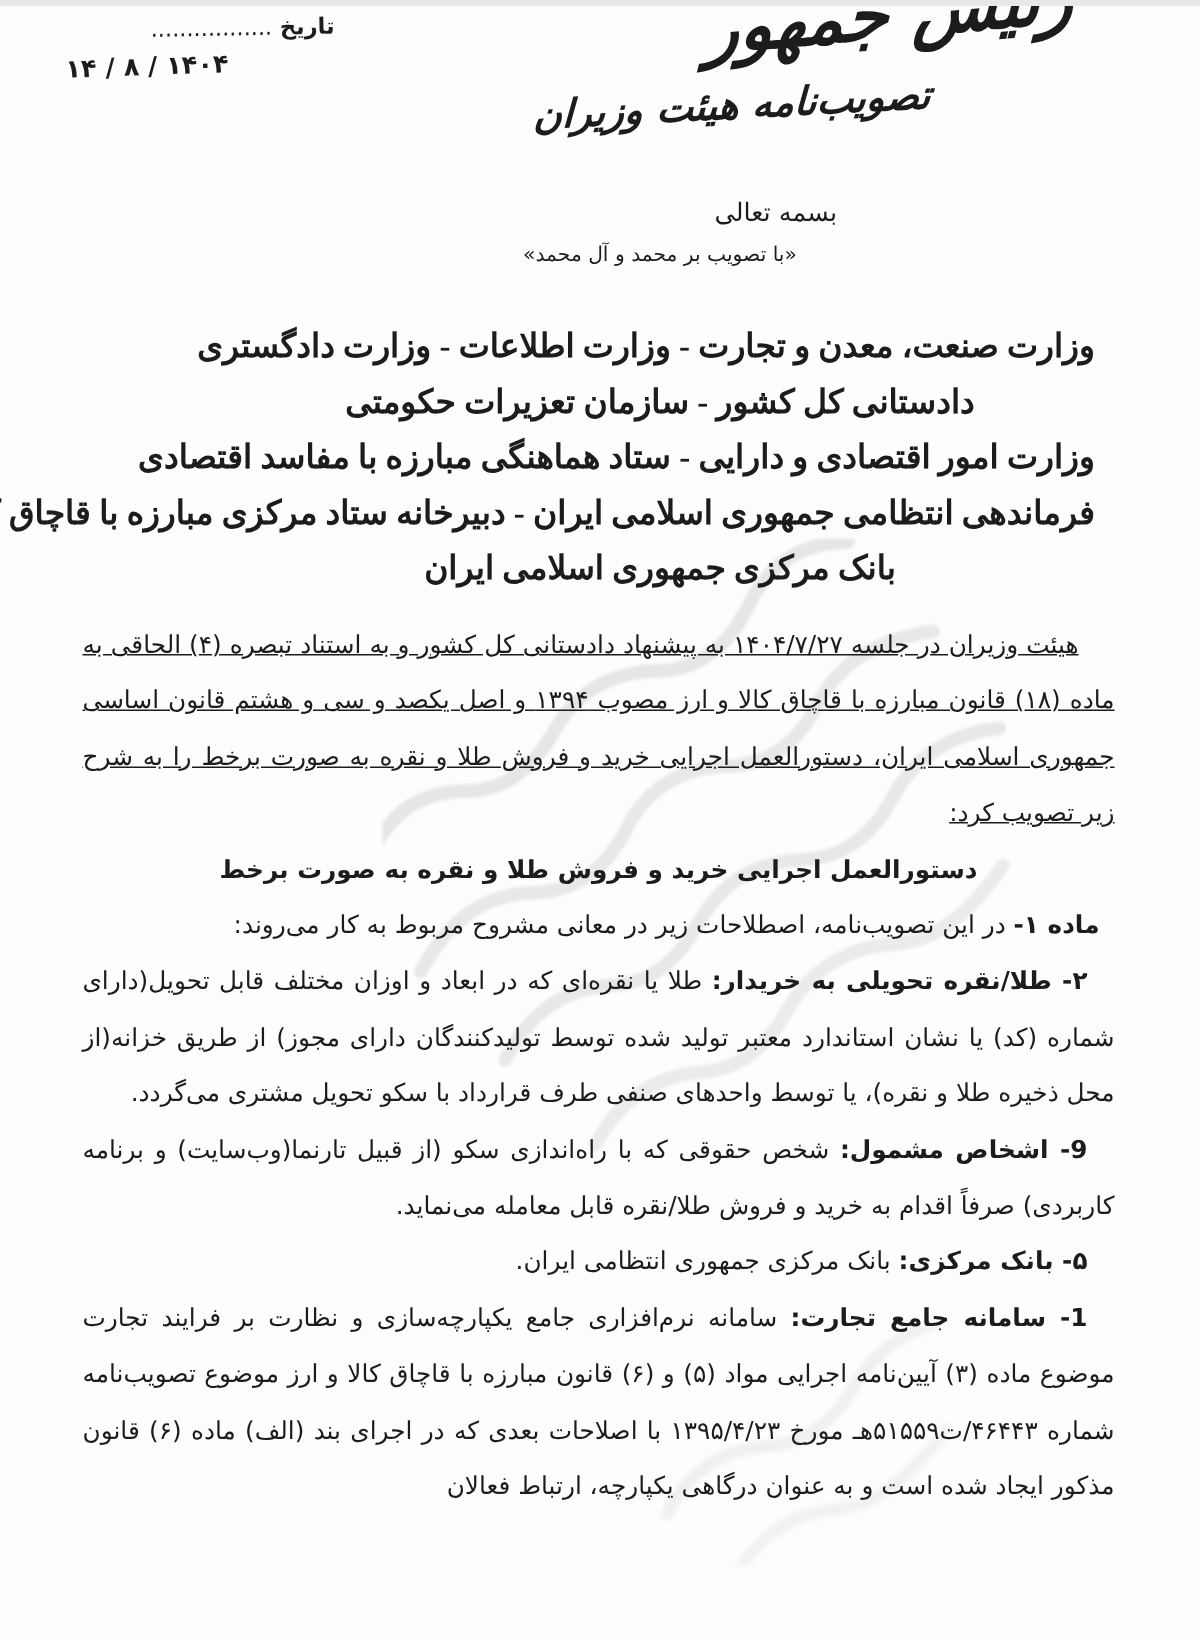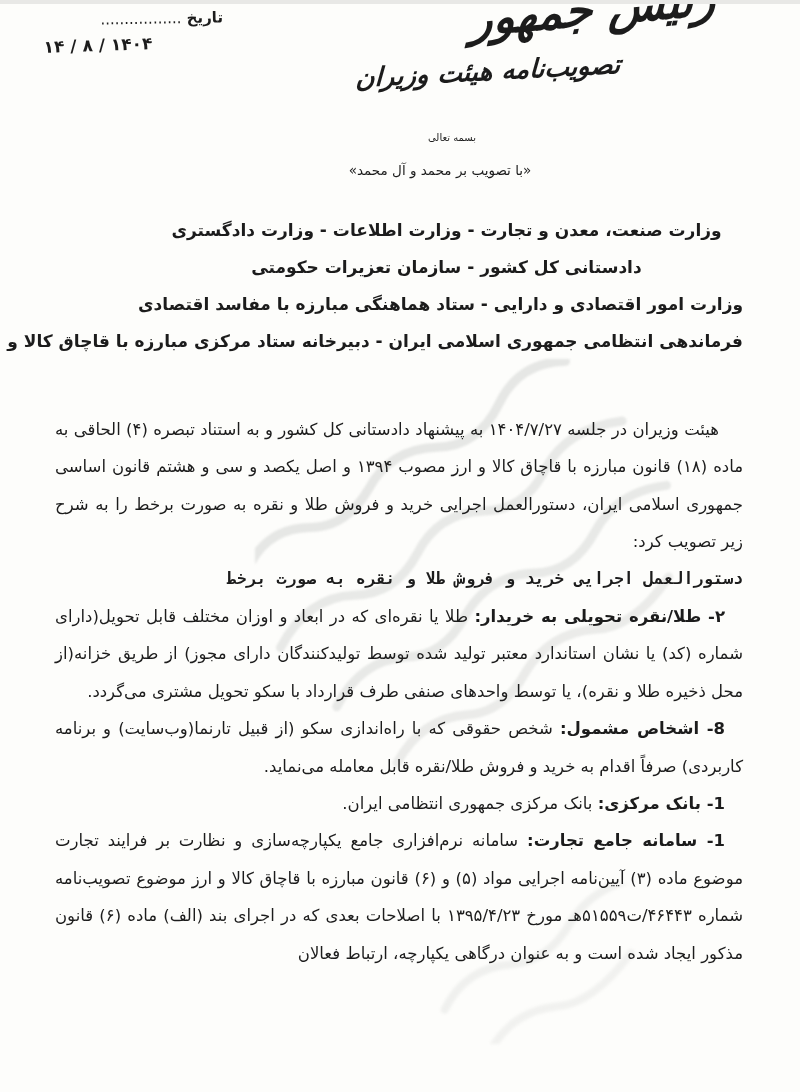--- a/index.html
+++ b/index.html
@@ -58,58 +58,58 @@
     font-size: 26px;
     font-weight: 700;
     font-style: italic;
     transform: rotate(-3deg) skewX(-5deg);
     white-space: nowrap;
   }
   .bismillah {
     position: absolute;
     top: 128px; left: 428px;
     width: 130px;
-    text-align: left;
-    font-size: 10px;
+    text-align: right;
+    font-size: 17px;
   }
   .salawat {
     position: absolute;
     top: 158px; left: 345px;
     width: 190px;
     text-align: center;
     font-size: 13.5px;
     white-space: nowrap;
   }
   
   .addressees {
     position: absolute;
     top: 208px;
-    right: 57px; left: 150px;
+    right: 70px; left: 150px;
     text-align: center;
-    font-size: 17px;
+    font-size: 22px;
     font-weight: 700;
     line-height: 37px;
+    font-family: Liberation Serif, serif;
   }
   .addressees div { white-space: nowrap; }
   
   .body {
     position: absolute;
     top: 407px;
     right: 57px; left: 55px;
     font-size: 16.5px;
     line-height: 37.4px;
     text-align: justify;
   }
   .body p { margin: 0; }
-  .preamble { text-indent: 24px; }
+  .preamble { text-indent: 24px; text-decoration: underline; }
   .sec-title {
-    text-align: right;
+    text-align: center;
     font-weight: 700;
     text-indent: 0;
-    font-family: Liberation Mono, monospace;
   }
   .lead { text-indent: 10px; margin-top: 9px; }
   .item { text-indent: 18px; }
   .b { font-weight: 700; }
   
   .watermark {
     position: absolute;
     top: 355px; left: 255px;
     width: 480px; height: 430px;
     opacity: 0.55;
@@ -159,32 +159,34 @@
   <div class="calli-sub">تصویب‌نامه هیئت وزیران</div>
 
   <div class="bismillah">بسمه تعالی</div>
   <div class="salawat">«با تصویب بر محمد و آل محمد»</div>
 
   <div class="addressees">
     <div>وزارت صنعت، معدن و تجارت - وزارت اطلاعات - وزارت دادگستری</div>
     <div>دادستانی کل کشور - سازمان تعزیرات حکومتی</div>
     <div>وزارت امور اقتصادی و دارایی - ستاد هماهنگی مبارزه با مفاسد اقتصادی</div>
     <div>فرماندهی انتظامی جمهوری اسلامی ایران - دبیرخانه ستاد مرکزی مبارزه با قاچاق کالا و ارز</div>
+    <div>بانک مرکزی جمهوری اسلامی ایران</div>
   </div>
 
   <div class="body">
     <p class="preamble">هیئت وزیران در جلسه ۱۴۰۴/۷/۲۷ به پیشنهاد دادستانی کل کشور و به استناد تبصره (۴) الحاقی به ماده (۱۸) قانون مبارزه با قاچاق کالا و ارز مصوب ۱۳۹۴ و اصل یکصد و سی و هشتم قانون اساسی جمهوری اسلامی ایران، دستورالعمل اجرایی خرید و فروش طلا و نقره به صورت برخط را به شرح زیر تصویب کرد:</p>
 
     <p class="sec-title">دستورالعمل اجرایی خرید و فروش طلا و نقره به صورت برخط</p>
 
+    <p class="lead"><span class="b">ماده ۱-</span><span> در این تصویب‌نامه، اصطلاحات زیر در معانی مشروح مربوط به کار می‌روند:</span></p>
 
 
     <p class="item"><span class="b">۲- طلا/نقره تحویلی به خریدار:</span><span> طلا یا نقره‌ای که در ابعاد و اوزان مختلف قابل تحویل(دارای شماره (کد) یا نشان استاندارد معتبر تولید شده توسط تولیدکنندگان دارای مجوز) از طریق خزانه(از محل ذخیره طلا و نقره)، یا توسط واحدهای صنفی طرف قرارداد با سکو تحویل مشتری می‌گردد.</span></p>
 
 
-    <p class="item"><span class="b">8- اشخاص مشمول:</span><span> شخص حقوقی که با راه‌اندازی سکو (از قبیل تارنما(وب‌سایت) و برنامه کاربردی) صرفاً اقدام به خرید و فروش طلا/نقره قابل معامله می‌نماید.</span></p>
+    <p class="item"><span class="b">9- اشخاص مشمول:</span><span> شخص حقوقی که با راه‌اندازی سکو (از قبیل تارنما(وب‌سایت) و برنامه کاربردی) صرفاً اقدام به خرید و فروش طلا/نقره قابل معامله می‌نماید.</span></p>
 
-    <p class="item"><span class="b">1- بانک مرکزی:</span><span> بانک مرکزی جمهوری انتظامی ایران.</span></p>
+    <p class="item"><span class="b">۵- بانک مرکزی:</span><span> بانک مرکزی جمهوری انتظامی ایران.</span></p>
 
     <p class="item"><span class="b">1- سامانه جامع تجارت:</span><span> سامانه نرم‌افزاری جامع یکپارچه‌سازی و نظارت بر فرایند تجارت موضوع ماده (۳) آیین‌نامه اجرایی مواد (۵) و (۶) قانون مبارزه با قاچاق کالا و ارز موضوع تصویب‌نامه شماره ۴۶۴۴۳/ت۵۱۵۵۹هـ مورخ ۱۳۹۵/۴/۲۳ با اصلاحات بعدی که در اجرای بند (الف) ماده (۶) قانون مذکور ایجاد شده است و به عنوان درگاهی یکپارچه، ارتباط فعالان</span></p>
   </div>
 
 </div>
 
 </body></html>

